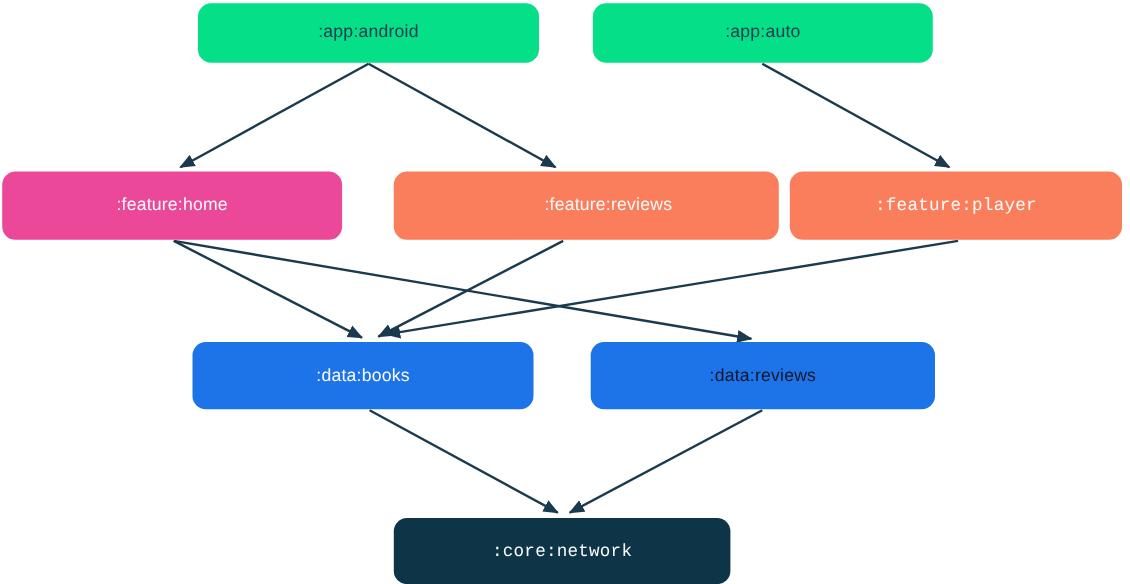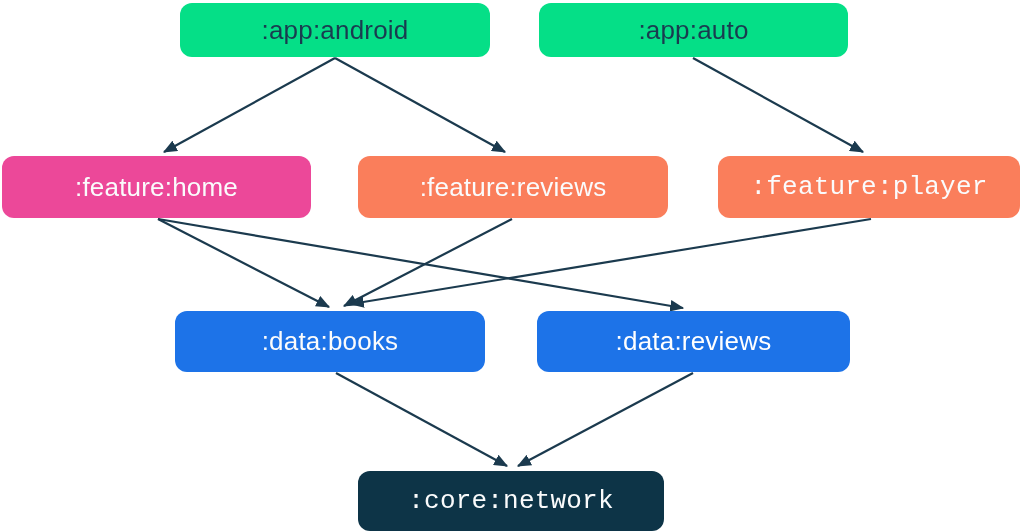--- a/index.html
+++ b/index.html
@@ -22,21 +22,21 @@
     width: 1027px;
     height: 531px;
     display: block;
   }
   .node {
     position: absolute;
     display: flex;
     align-items: center;
     justify-content: center;
     border-radius: 12px;
-    font-size: 26px;
+    font-size: 16px;
     font-weight: 400;
     letter-spacing: 0.2px;
     white-space: nowrap;
   }
 </style>
 </head>
 <body>
 
 <div class="canvas">
   <svg class="edges" id="edge-layer" viewBox="0 0 1027 531" xmlns="http://www.w3.org/2000/svg">
@@ -60,29 +60,29 @@
   <div id="node-layer">
       <div class="node" style="left: 180px; top: 3px; width: 310px; height: 54px; background: rgb(5, 223, 135); color: rgb(26, 59, 80);">
         <span>:app:android</span>
       </div>
       <div class="node" style="left: 539px; top: 3px; width: 309px; height: 54px; background: rgb(5, 223, 135); color: rgb(26, 59, 80); align-items: center;">
         <span>:app:auto</span>
       </div>
       <div class="node" style="left: 2px; top: 156px; width: 309px; height: 62px; background: #ec4899; color: rgb(250, 251, 252);">
         <span>:feature:home</span>
       </div>
-      <div class="node" style="left: 358px; top: 156px; width: 310px; height: 62px; background: rgb(250, 126, 91); color: rgb(250, 251, 252);">
+      <div class="node" style="left: 358px; top: 156px; width: 310px; height: 62px; background: rgb(250, 126, 91); color: rgb(250, 251, 252); padding-left: 40px;">
         <span>:feature:reviews</span>
       </div>
       <div class="node" style="left: 718px; top: 156px; width: 302px; height: 62px; background: rgb(250, 126, 91); color: rgb(250, 251, 252); font-family: Liberation Mono, monospace;">
         <span>:feature:player</span>
       </div>
       <div class="node" style="left: 175px; top: 311px; width: 310px; height: 61px; background: rgb(29, 115, 232); color: rgb(250, 251, 252);">
         <span>:data:books</span>
       </div>
-      <div class="node" style="left: 537px; top: 311px; width: 313px; height: 61px; background: rgb(29, 115, 232); color: #ffffff;">
+      <div class="node" style="left: 537px; top: 311px; width: 313px; height: 61px; background: rgb(29, 115, 232); color: #0f172a;">
         <span>:data:reviews</span>
       </div>
       <div class="node" style="left: 358px; top: 471px; width: 306px; height: 60px; background: rgb(13, 52, 71); color: rgb(250, 251, 252); font-family: Liberation Mono, monospace;">
         <span>:core:network</span>
       </div>
     </div>
 </div>
 
 </body></html>

